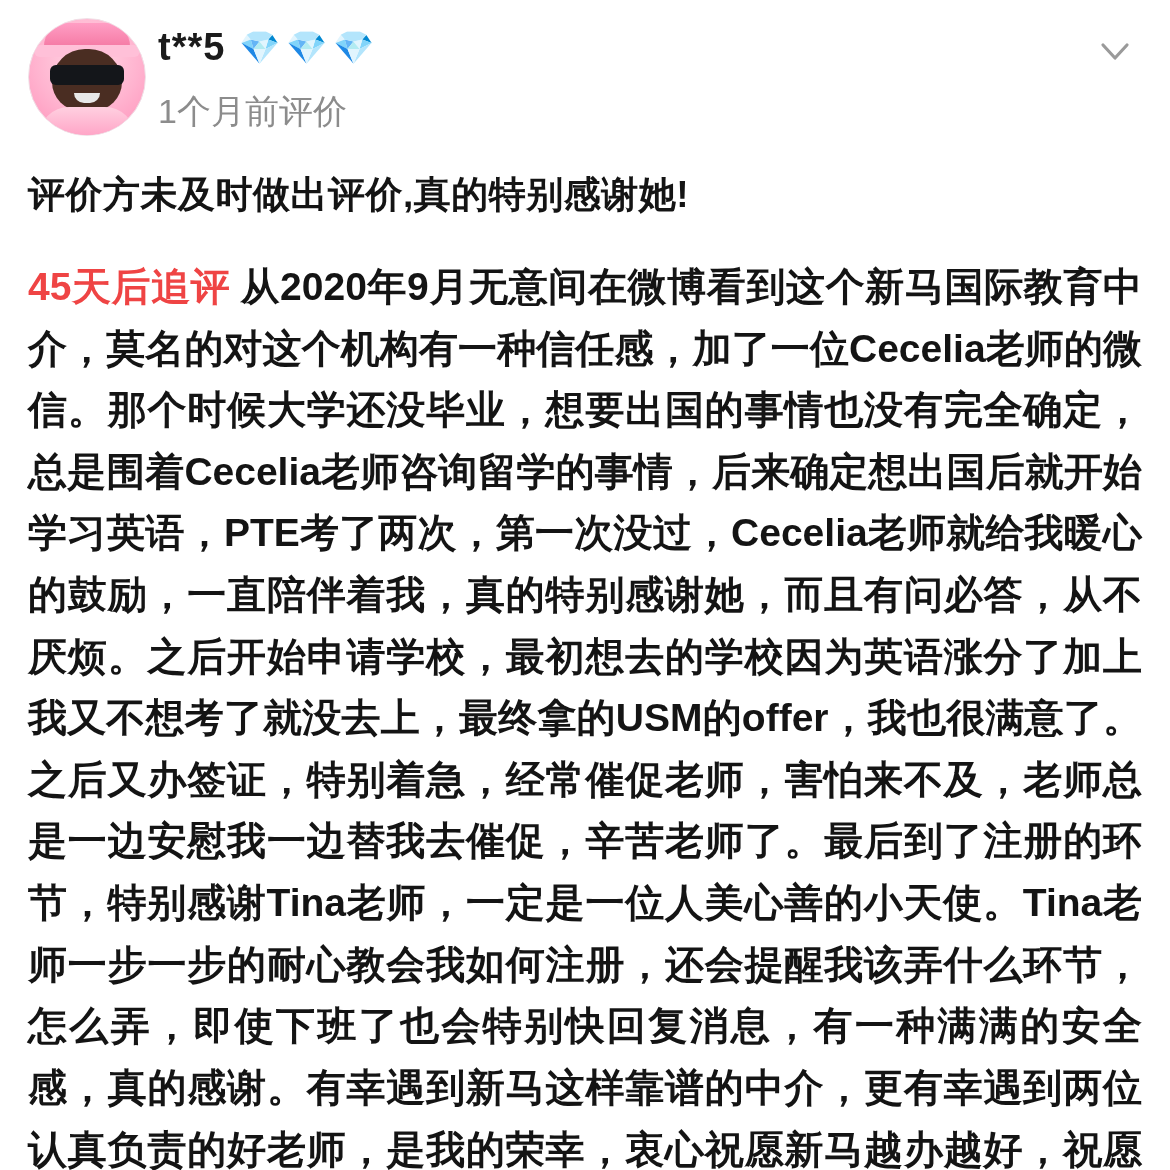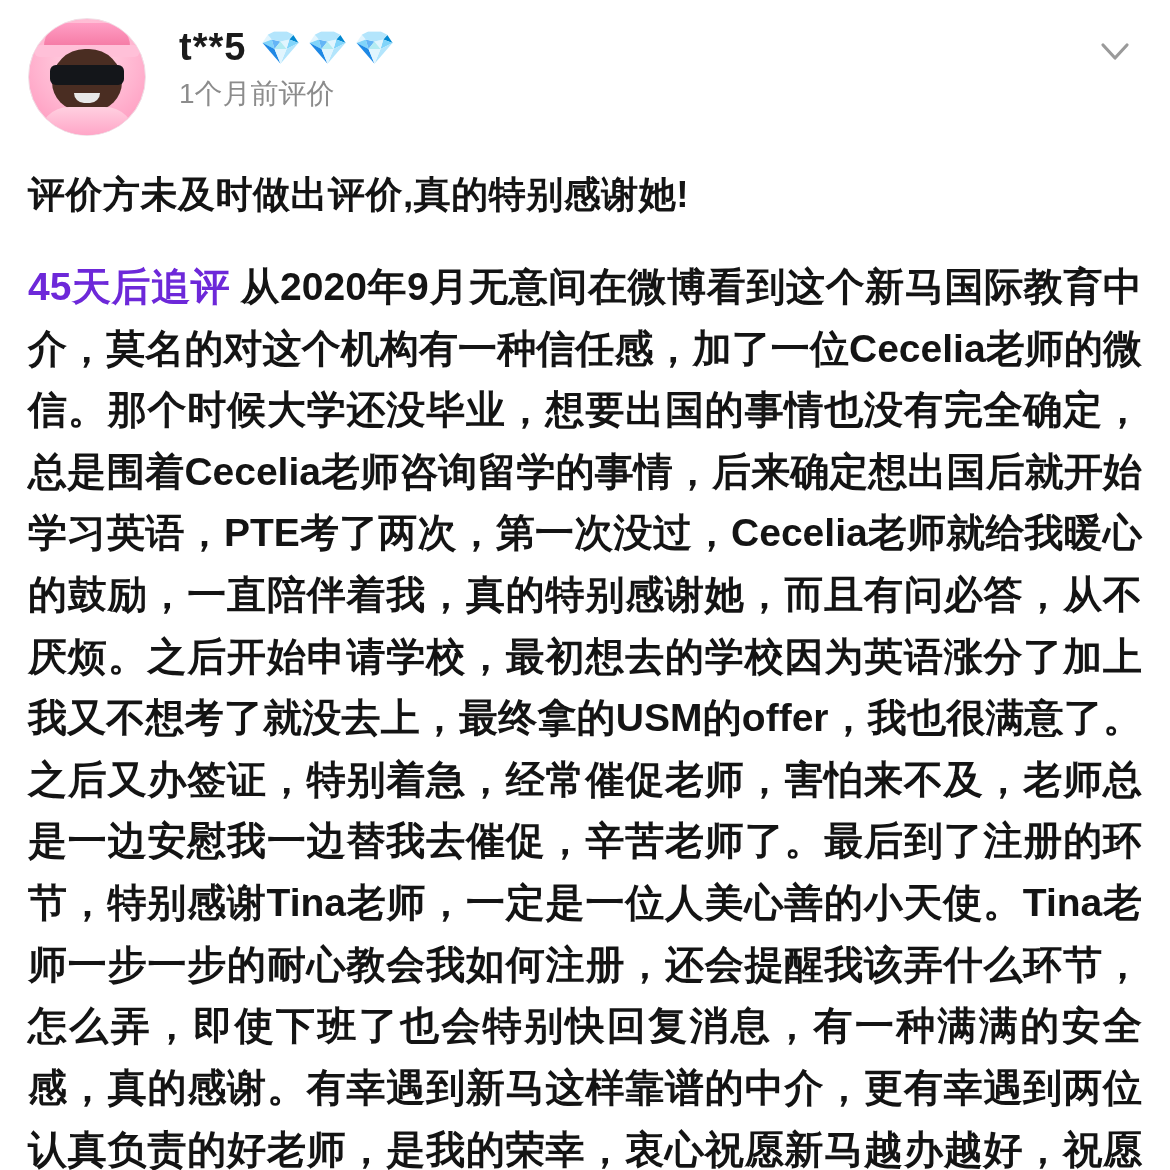--- a/index.html
+++ b/index.html
@@ -19,21 +19,21 @@
     height: 1170px;
     box-sizing: border-box;
     padding: 12px 28px 0 28px;
     background: #ffffff;
     position: relative;
   }
   
   .header {
     display: flex;
     align-items: flex-start;
-    gap: 33px;
+    gap: 12px;
     padding-top: 6px;
     position: relative;
   }
   .avatar {
     width: 116px;
     height: 116px;
     border-radius: 50%;
     flex: 0 0 116px;
     position: relative;
     overflow: hidden;
@@ -122,22 +122,22 @@
     gap: 6px;
     font-size: 34px;
     line-height: 1;
     color: #45c6f5;
   }
   .diamond {
     font-size: 33px;
     line-height: 1;
   }
   .timestamp {
-    margin-top: 6px;
-    font-size: 28px;
+    margin-top: 20px;
+    font-size: 34px;
     color: #8c8c8c;
   }
   .chevron {
     position: absolute;
     right: 6px;
     top: 18px;
     width: 42px;
     height: 42px;
     color: #9a9a9a;
   }
@@ -152,21 +152,21 @@
   .followup {
     margin-top: 36px;
     font-size: 39px;
     font-weight: bold;
     line-height: 1.58;
     color: #141414;
     text-align: justify;
     text-justify: inter-ideograph;
   }
   .tag {
-    color: #6d28d9;
+    color: #ef4444;
     font-weight: bold;
     margin-right: 10px;
     margin-top: 9px;
   }
 </style>
 </head>
 <body>
 
 <div class="review-card">
 

